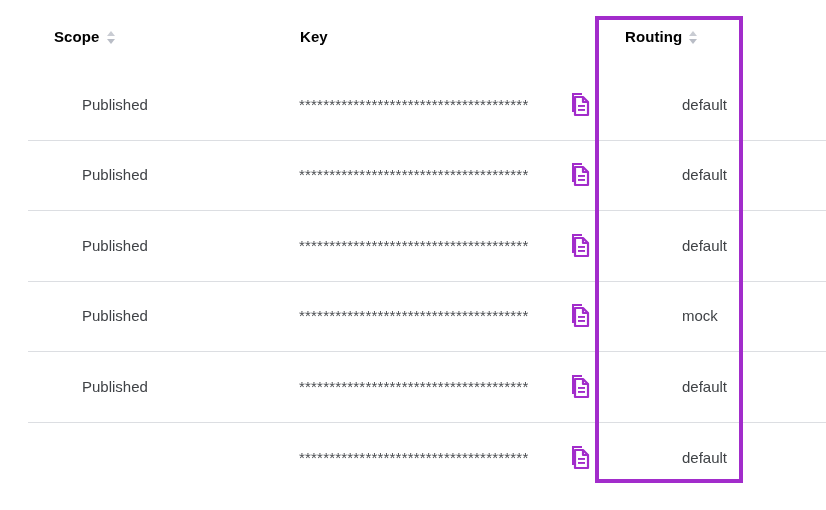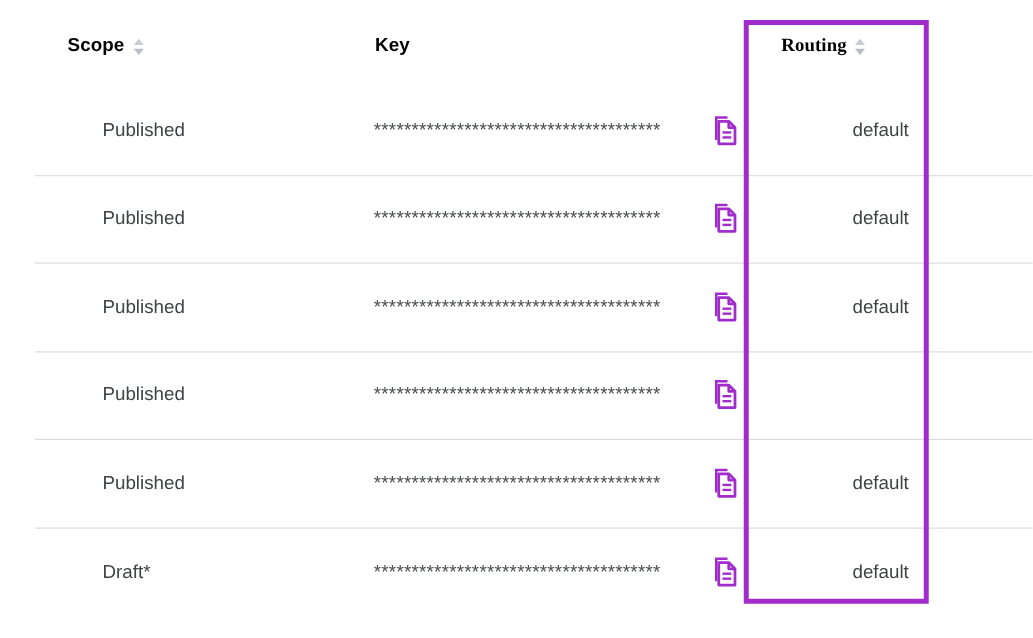--- a/index.html
+++ b/index.html
@@ -38,21 +38,21 @@
     gap: 5px;
     color: #000000;
     font-size: 15px;
     font-weight: bold;
     letter-spacing: .1px;
     white-space: nowrap;
     line-height: 20px;
   }
   .th-scope   { left: 54px; }
   .th-key     { left: 271px; margin-left: 29px; }
-  .th-routing { left: 625px; font-family: Liberation Serif, serif; }
+  .th-routing { left: 625px; }
 
   .sort-icon {
     display: inline-flex;
     flex-direction: column;
     justify-content: center;
     gap: 3px;
     width: 9px;
     height: 18px;
     margin-left: 2px;
     cursor: pointer;
@@ -202,39 +202,39 @@
       <div class="cell cell-key">**************************************</div>
       <div class="cell cell-icon">
         <svg class="doc-icon" viewBox="0 0 24 26">
           <path d="M7 5 h8 l5 5 v13 h-13 z" fill="none" stroke="#a22ccb" stroke-width="2.2" stroke-linejoin="round"></path>
           <path d="M15 5 v5 h5" fill="none" stroke="#a22ccb" stroke-width="2.2" stroke-linejoin="round"></path>
           <rect x="10" y="13" width="7" height="1.9" fill="#a22ccb"></rect>
           <rect x="10" y="17" width="7" height="1.9" fill="#a22ccb"></rect>
           <path d="M4 1 h10 v2 h-8 v17 h-2 z" fill="#a22ccb"></path>
         </svg>
       </div>
-    </div>
-
-    <div class="tr">
-      <div class="cell cell-scope">Published</div>
-      <div class="cell cell-key">**************************************</div>
-      <div class="cell cell-icon">
-        <svg class="doc-icon" viewBox="0 0 24 26">
-          <path d="M7 5 h8 l5 5 v13 h-13 z" fill="none" stroke="#a22ccb" stroke-width="2.2" stroke-linejoin="round"></path>
-          <path d="M15 5 v5 h5" fill="none" stroke="#a22ccb" stroke-width="2.2" stroke-linejoin="round"></path>
-          <rect x="10" y="13" width="7" height="1.9" fill="#a22ccb"></rect>
-          <rect x="10" y="17" width="7" height="1.9" fill="#a22ccb"></rect>
-          <path d="M4 1 h10 v2 h-8 v17 h-2 z" fill="#a22ccb"></path>
-        </svg>
-      </div>
-      <div class="cell cell-routing">default</div>
-    </div>
-
-    <div class="tr">
-      <div class="cell cell-scope">Draft*</div>
+      <div class="cell cell-routing">mock</div>
+    </div>
+
+    <div class="tr">
+      <div class="cell cell-scope">Published</div>
+      <div class="cell cell-key">**************************************</div>
+      <div class="cell cell-icon">
+        <svg class="doc-icon" viewBox="0 0 24 26">
+          <path d="M7 5 h8 l5 5 v13 h-13 z" fill="none" stroke="#a22ccb" stroke-width="2.2" stroke-linejoin="round"></path>
+          <path d="M15 5 v5 h5" fill="none" stroke="#a22ccb" stroke-width="2.2" stroke-linejoin="round"></path>
+          <rect x="10" y="13" width="7" height="1.9" fill="#a22ccb"></rect>
+          <rect x="10" y="17" width="7" height="1.9" fill="#a22ccb"></rect>
+          <path d="M4 1 h10 v2 h-8 v17 h-2 z" fill="#a22ccb"></path>
+        </svg>
+      </div>
+      <div class="cell cell-routing">default</div>
+    </div>
+
+    <div class="tr">
       <div class="cell cell-key">**************************************</div>
       <div class="cell cell-icon">
         <svg class="doc-icon" viewBox="0 0 24 26">
           <path d="M7 5 h8 l5 5 v13 h-13 z" fill="none" stroke="#a22ccb" stroke-width="2.2" stroke-linejoin="round"></path>
           <path d="M15 5 v5 h5" fill="none" stroke="#a22ccb" stroke-width="2.2" stroke-linejoin="round"></path>
           <rect x="10" y="13" width="7" height="1.9" fill="#a22ccb"></rect>
           <rect x="10" y="17" width="7" height="1.9" fill="#a22ccb"></rect>
           <path d="M4 1 h10 v2 h-8 v17 h-2 z" fill="#a22ccb"></path>
         </svg>
       </div>

